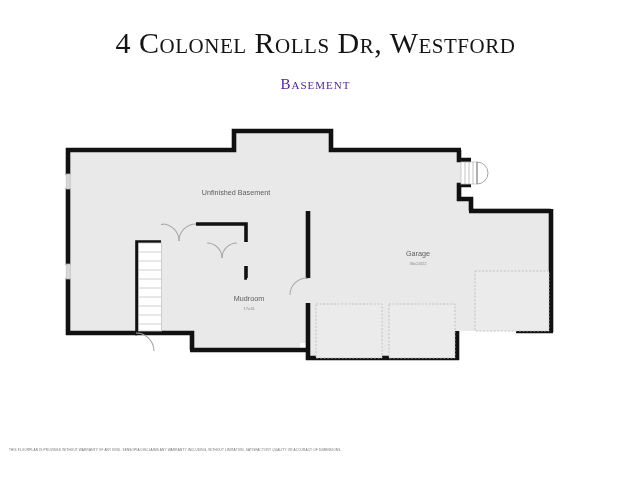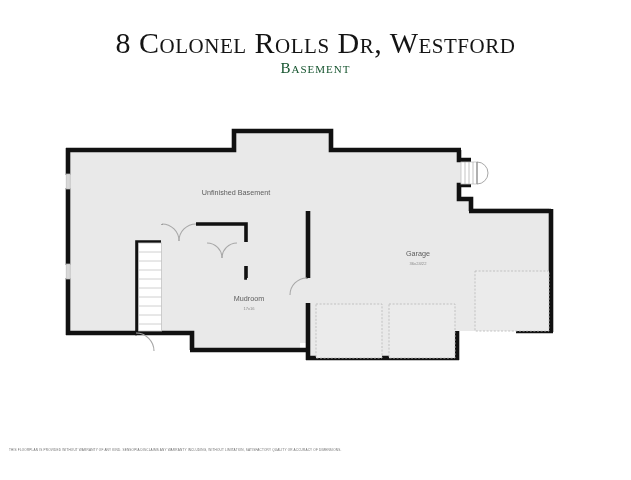--- a/index.html
+++ b/index.html
@@ -27,24 +27,25 @@
   #plan-title {
     font-family: "Liberation Serif", serif;
     font-size: 30px;
     line-height: 34px;
     letter-spacing: 0.5px;
     color: #141414;
     font-variant: small-caps;
     white-space: nowrap;
   }
   #plan-subtitle {
+    margin-top: 16px;
     font-family: "Liberation Serif", serif;
     font-size: 15px;
     letter-spacing: 1.0px;
-    color: #14532d;
+    color: #4c1d95;
     font-variant: small-caps;
   }
   
   #floorplan-drawing {
     position: absolute;
     left: 0px;
     top: 118px;
     width: 508px;
     height: 275px;
   }
@@ -83,21 +84,21 @@
     color: #3a3a3a;
   }
   .notice-line { display: block; white-space: nowrap; }
 </style>
 </head>
 <body>
 
 <div id="page">
 
   <div class="title-block">
-    <div id="plan-title">8 Colonel Rolls Dr, Westford</div>
+    <div id="plan-title">4 Colonel Rolls Dr, Westford</div>
     <div id="plan-subtitle">Basement</div>
   </div>
 
   <div id="floorplan-drawing">
     <svg id="floorplan-svg" width="631" height="275" viewBox="0 0 631 275" xmlns="http://www.w3.org/2000/svg">
 
       <g>
 
         <path fill="#e9e9e9" stroke="none" d="M 68 32
                  L 234 32

